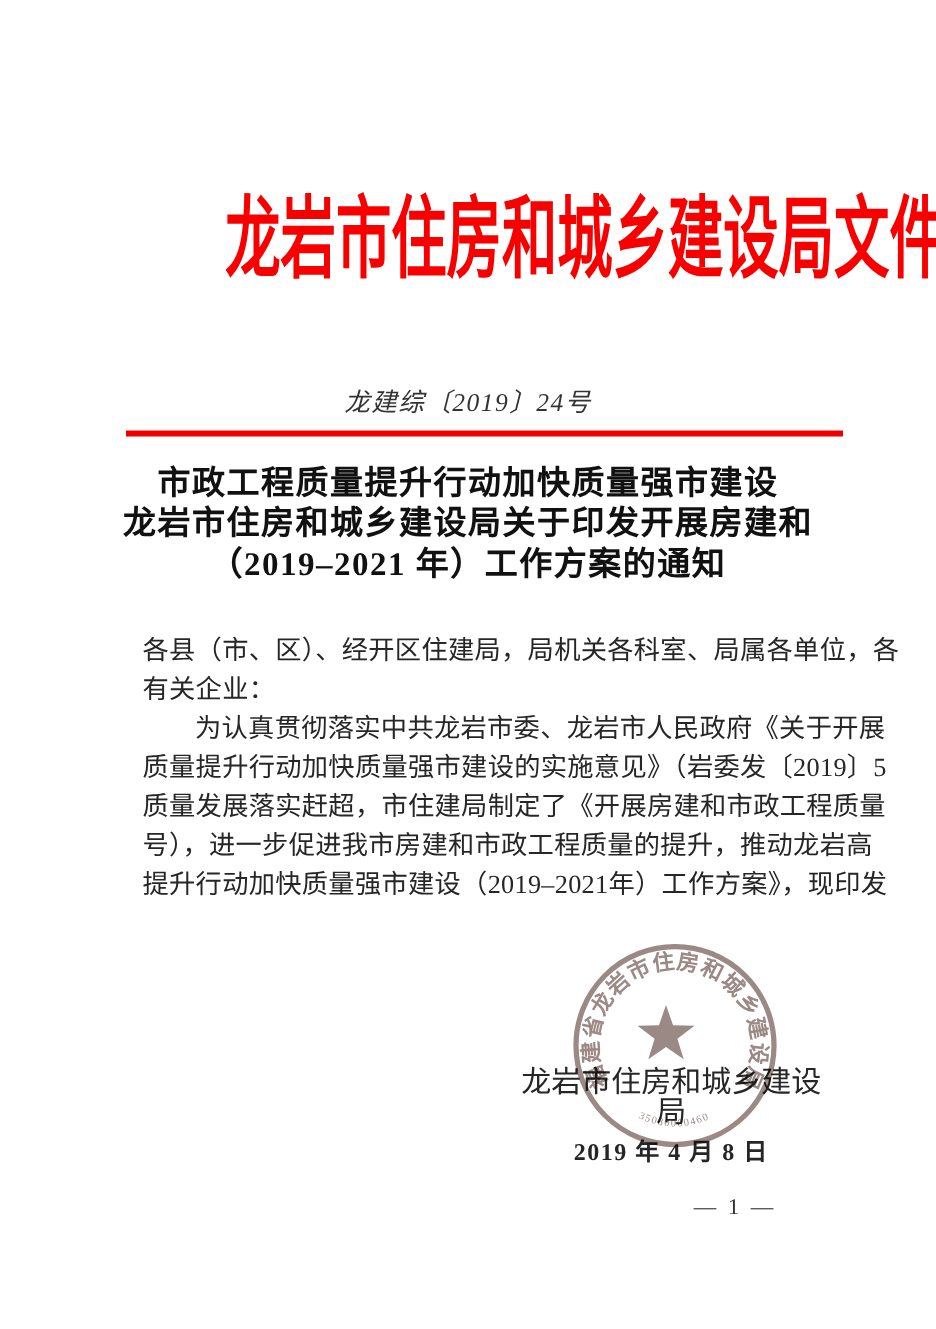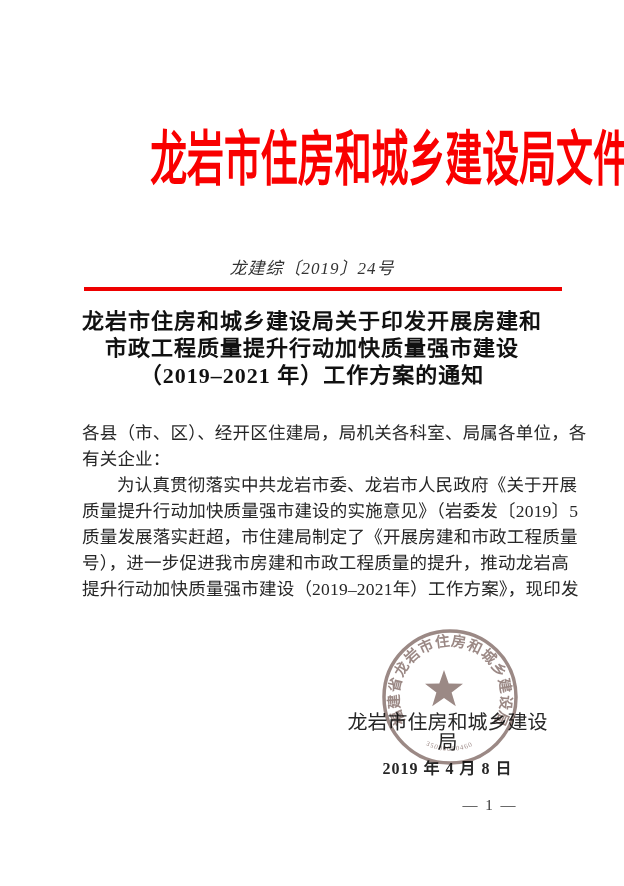--- a/index.html
+++ b/index.html
@@ -55,21 +55,21 @@
   .notice-title{
     position:absolute;top:308px;left:40px;width:544px;
     text-align:center;
     font-weight:bold;
     color:#111111;
     font-size:22px;line-height:27px;
     letter-spacing:1px;
   }
   
   .body-text{
-    position:absolute;top:420px;left:82px;width:480px;
+    position:absolute;top:420px;left:95px;width:480px;
     font-size:17.5px;line-height:26px;
     letter-spacing:0.2px;
     color:var(--text);
   }
   .body-line{white-space:nowrap;}
   .body-line.indent{text-indent:2em;}
   
   .seal{
     position:absolute;left:374px;top:621px;
     width:152px;height:156px;
@@ -112,22 +112,22 @@
 
   <div class="banner">
     <span class="banner-text">龙岩市住房和城乡建设局文件</span>
   </div>
 
   <div class="doc-number">龙建综〔2019〕24号</div>
 
   <div class="red-rule"></div>
 
   <div class="notice-title">
+    <div>市政工程质量提升行动加快质量强市建设</div>
     <div>龙岩市住房和城乡建设局关于印发开展房建和</div>
-    <div>市政工程质量提升行动加快质量强市建设</div>
     <div>（2019–2021 年）工作方案的通知</div>
   </div>
 
   <div class="body-text">
     <div class="body-line">各县（市、区）、经开区住建局，局机关各科室、局属各单位，各</div>
     <div class="body-line">有关企业：</div>
     <div class="body-line indent">为认真贯彻落实中共龙岩市委、龙岩市人民政府《关于开展</div>
     <div class="body-line">质量提升行动加快质量强市建设的实施意见》（岩委发〔2019〕5</div>
     <div class="body-line">质量发展落实赶超，市住建局制定了《开展房建和市政工程质量</div>
     <div class="body-line">号），进一步促进我市房建和市政工程质量的提升，推动龙岩高</div>

